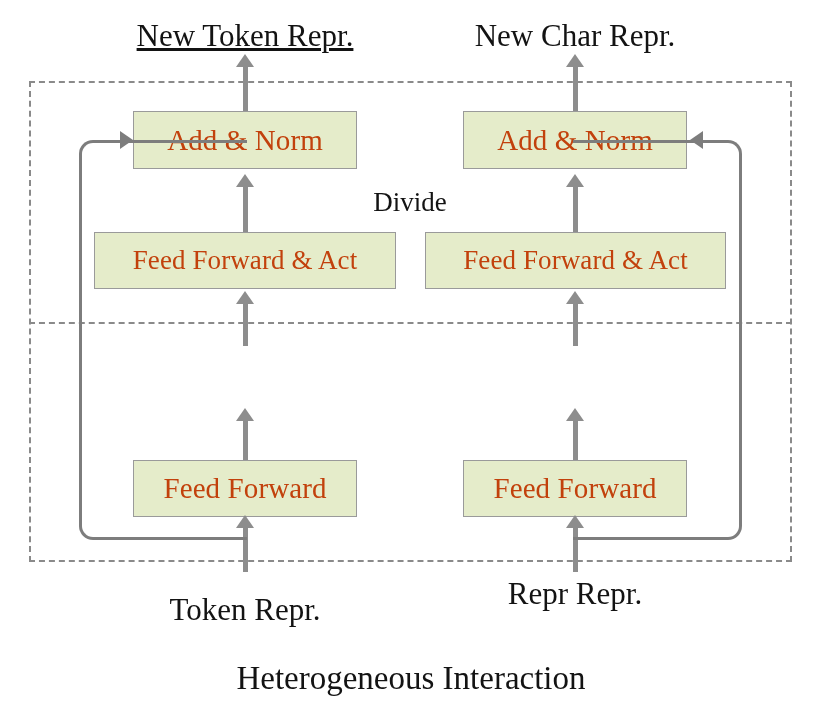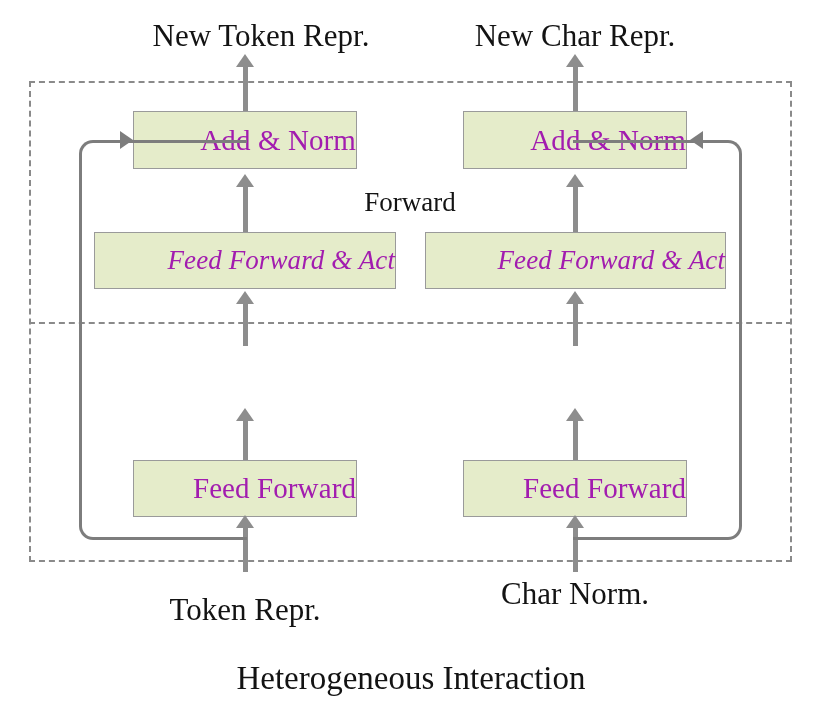--- a/index.html
+++ b/index.html
@@ -60,28 +60,28 @@
   }
 
   
   .node {
     position: absolute;
     box-sizing: border-box;
     background: #e5ecca;
     border: 1.6px solid #9a9a9a;
     display: flex;
     align-items: center;
-    justify-content: flex-end;
-    color: #a21caf;
+    justify-content: center;
+    color: #c2410c;
     font-family: "Liberation Serif", "DejaVu Serif", serif;
     font-size: 29px;
     line-height: 1;
     letter-spacing: 0.1px;
   }
-  .node.small-text { font-size: 27px; font-style: italic; }
+  .node.small-text { font-size: 27px; }
 
   
   .vline {
     position: absolute;
     width: 5px;
     background: #8d8d8d;
   }
   .arrow-up {
     position: absolute;
     width: 0;
@@ -122,42 +122,42 @@
     border-left: none;
     border-top-right-radius: 14px;
     border-bottom-right-radius: 14px;
   }
 </style>
 </head>
 <body>
 
 <div id="canvas">
 
-  <div class="lbl io-label" style="left:111px; top:20px; width:300px;">New Token Repr.</div>
+  <div class="lbl io-label" style="left:95px; top:20px; width:300px;text-decoration:underline;">New Token Repr.</div>
 
   <div class="lbl io-label" style="left:440px; top:20px; width:270px;">New Char Repr.</div>
 
   <div class="dashed-outer"></div>
   <div class="dashed-divider"></div>
 
   <div class="vline" style="left:243px; top:62px; height:50px;"></div>
   <div class="arrow-up" style="left:236px; top:54px;"></div>
 
   <div class="vline" style="left:573px; top:62px; height:50px;"></div>
   <div class="arrow-up" style="left:566px; top:54px;"></div>
 
   <div class="node" style="left:133px; top:111px; width:224px; height:58px;">
     <span>Add &amp; Norm</span>
   </div>
 
   <div class="node" style="left:463px; top:111px; width:224px; height:58px;">
     <span>Add &amp; Norm</span>
   </div>
 
-  <div class="lbl mid-label" style="left:330px; top:189px; width:160px;">Forward</div>
+  <div class="lbl mid-label" style="left:330px; top:189px; width:160px;">Divide</div>
 
   <div class="vline" style="left:243px; top:183px; height:50px;"></div>
   <div class="arrow-up" style="left:236px; top:174px;"></div>
 
   <div class="vline" style="left:573px; top:183px; height:50px;"></div>
   <div class="arrow-up" style="left:566px; top:174px;"></div>
 
   <div class="node small-text" style="left:94px; top:232px; width:302px; height:57px;">
     <span>Feed Forward &amp; Act</span>
   </div>
@@ -195,17 +195,17 @@
   <div class="arrow-up" style="left:566px; top:515px;"></div>
 
   <div class="residual left-skip" style="left:79px; top:140px; width:168px; height:400px;"></div>
   <div class="arrow-right" style="left:120px; top:131px;"></div>
 
   <div class="residual right-skip" style="left:573px; top:140px; width:169px; height:400px;"></div>
   <div class="arrow-left" style="left:690px; top:131px;"></div>
 
   <div class="lbl io-label" style="left:125px; top:578px; width:240px;margin-top:16px;">Token Repr.</div>
 
-  <div class="lbl io-label" style="left:470px; top:578px; width:210px;">Char Norm.</div>
+  <div class="lbl io-label" style="left:470px; top:578px; width:210px;">Repr Repr.</div>
 
   <div class="lbl figure-title" style="left:111px; top:662px; width:600px;">Heterogeneous Interaction</div>
 
 </div>
 
 </body></html>

